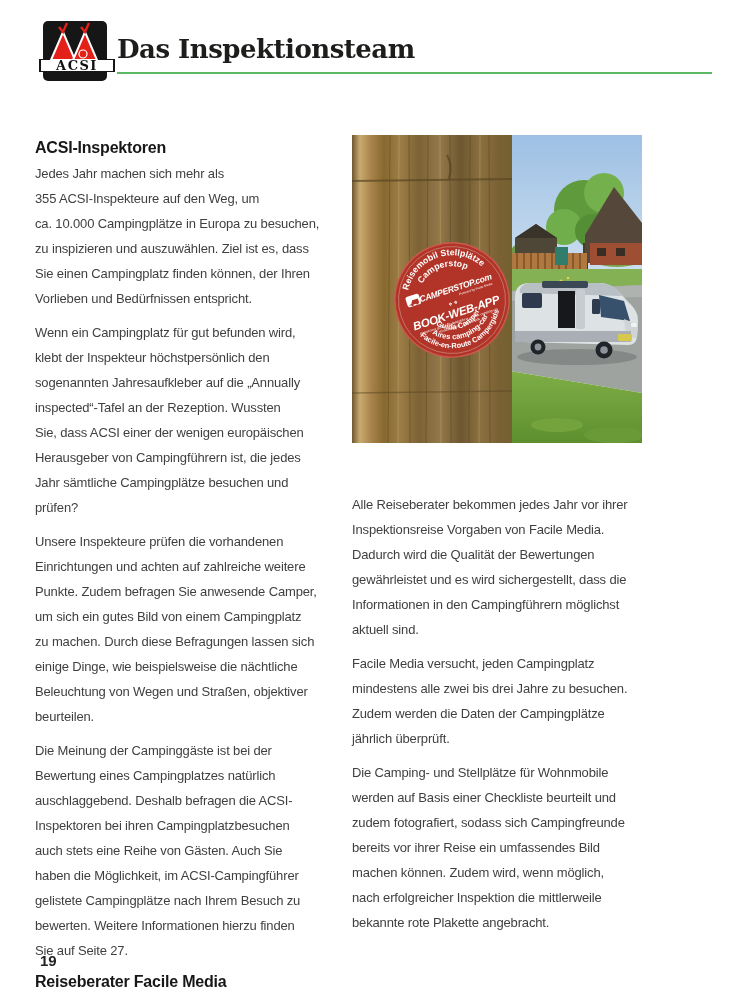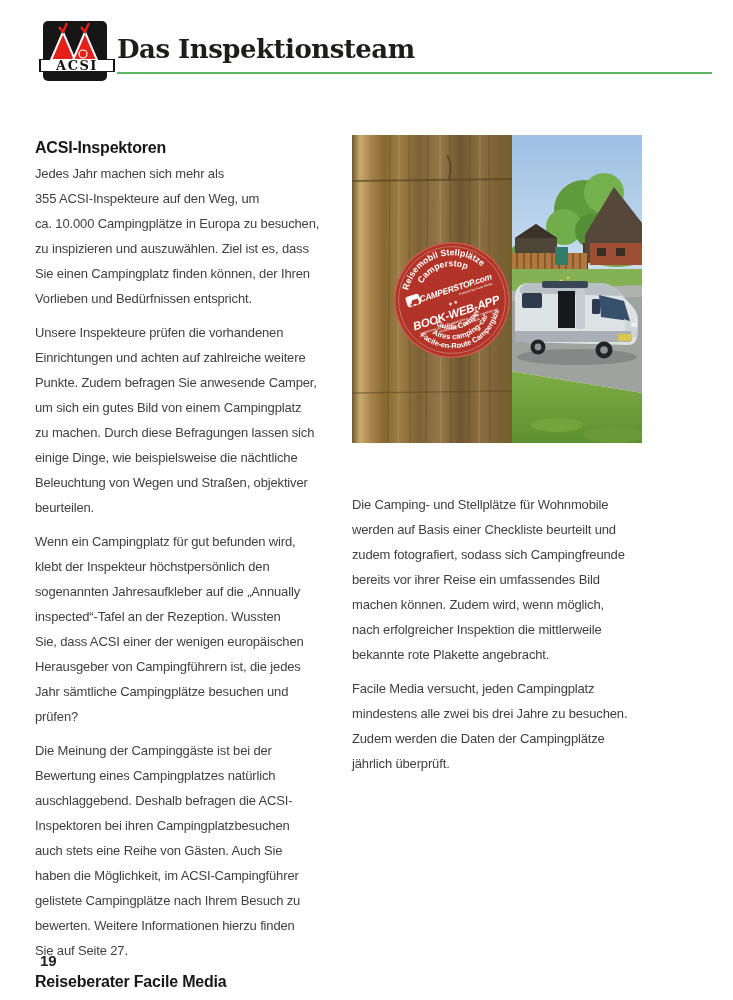--- a/index.html
+++ b/index.html
@@ -68,36 +68,36 @@
   <div class="title-rule"></div>
 
   <div class="col col-left">
     <h2>ACSI-Inspektoren</h2>
     <p>Jedes Jahr machen sich mehr als
 355 ACSI-Inspekteure auf den Weg, um
 ca. 10.000 Campingplätze in Europa zu besuchen,
 zu inspizieren und auszuwählen. Ziel ist es, dass
 Sie einen Campingplatz finden können, der Ihren
 Vorlieben und Bedürfnissen entspricht.</p>
+    <p>Wenn ein Campingplatz für gut befunden wird,
+klebt der Inspekteur höchstpersönlich den
+sogenannten Jahresaufkleber auf die „Annually
+inspected“-Tafel an der Rezeption. Wussten
+Sie, dass ACSI einer der wenigen europäischen
+Herausgeber von Campingführern ist, die jedes
+Jahr sämtliche Campingplätze besuchen und
+prüfen?</p>
     <p>Unsere Inspekteure prüfen die vorhandenen
 Einrichtungen und achten auf zahlreiche weitere
 Punkte. Zudem befragen Sie anwesende Camper,
 um sich ein gutes Bild von einem Campingplatz
 zu machen. Durch diese Befragungen lassen sich
 einige Dinge, wie beispielsweise die nächtliche
 Beleuchtung von Wegen und Straßen, objektiver
 beurteilen.</p>
-    <p>Wenn ein Campingplatz für gut befunden wird,
-klebt der Inspekteur höchstpersönlich den
-sogenannten Jahresaufkleber auf die „Annually
-inspected“-Tafel an der Rezeption. Wussten
-Sie, dass ACSI einer der wenigen europäischen
-Herausgeber von Campingführern ist, die jedes
-Jahr sämtliche Campingplätze besuchen und
-prüfen?</p>
     <p>Die Meinung der Campinggäste ist bei der
 Bewertung eines Campingplatzes natürlich
 auschlaggebend. Deshalb befragen die ACSI-
 Inspektoren bei ihren Campingplatzbesuchen
 auch stets eine Reihe von Gästen. Auch Sie
 haben die Möglichkeit, im ACSI-Campingführer
 gelistete Campingplätze nach Ihrem Besuch zu
 bewerten. Weitere Informationen hierzu finden
 Sie auf Seite 27.</p>
     <h2 class="second">Reiseberater Facile Media</h2>
@@ -254,28 +254,34 @@
           <text font-size="7.6" font-weight="bold">
             <textPath href="#arcB2" startOffset="50%" text-anchor="middle">Aires camping-car</textPath>
           </text>
           <text font-size="7.4" font-weight="bold">
             <textPath href="#arcB3" startOffset="50%" text-anchor="middle">Facile-en-Route Campergids</textPath>
           </text>
         </g>
       </g>
     </svg>
 
+    <p>Alle Reiseberater bekommen jedes Jahr vor ihrer
+Inspektionsreise Vorgaben von Facile Media.
+Dadurch wird die Qualität der Bewertungen
+gewährleistet und es wird sichergestellt, dass die
+Informationen in den Campingführern möglichst
+aktuell sind.</p>
+    <p>Facile Media versucht, jeden Campingplatz
+mindestens alle zwei bis drei Jahre zu besuchen.
+Zudem werden die Daten der Campingplätze
+jährlich überprüft.</p>
     <p>Die Camping- und Stellplätze für Wohnmobile
 werden auf Basis einer Checkliste beurteilt und
 zudem fotografiert, sodass sich Campingfreunde
 bereits vor ihrer Reise ein umfassendes Bild
 machen können. Zudem wird, wenn möglich,
 nach erfolgreicher Inspektion die mittlerweile
 bekannte rote Plakette angebracht.</p>
-    <p>Facile Media versucht, jeden Campingplatz
-mindestens alle zwei bis drei Jahre zu besuchen.
-Zudem werden die Daten der Campingplätze
-jährlich überprüft.</p>
   </div>
 
   <div class="page-number">19</div>
 
 </div>
 
 </body></html>

